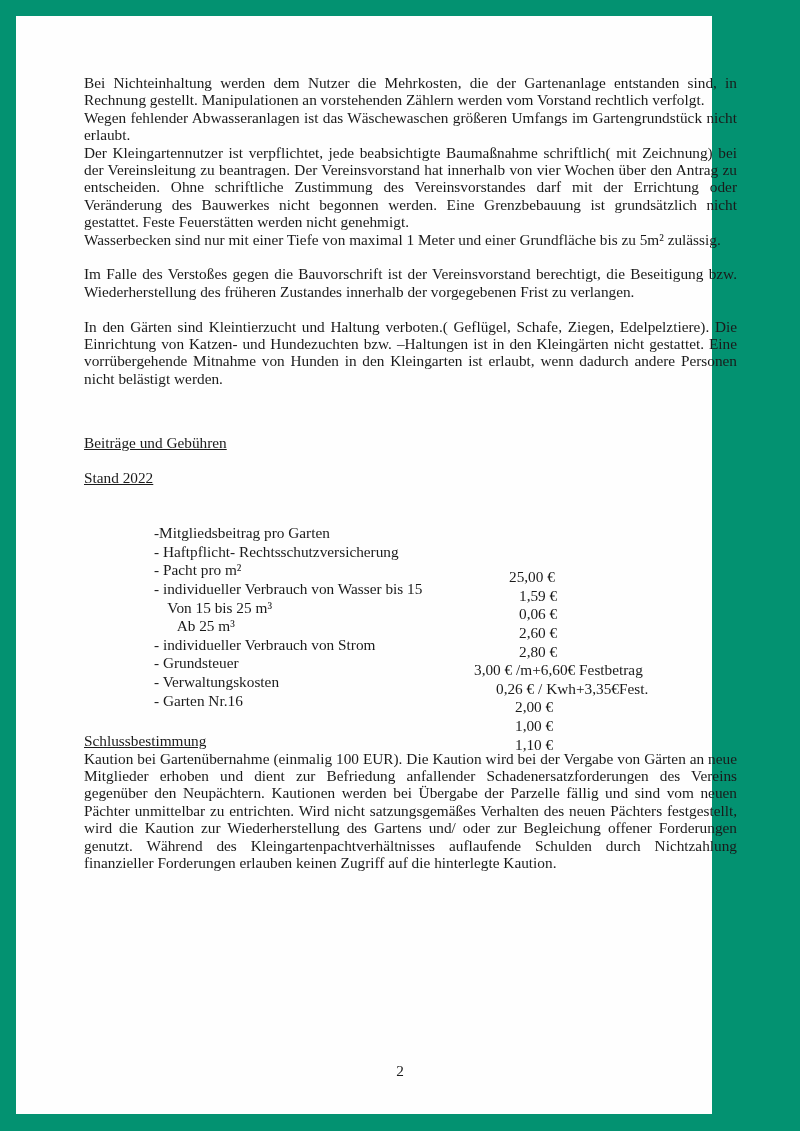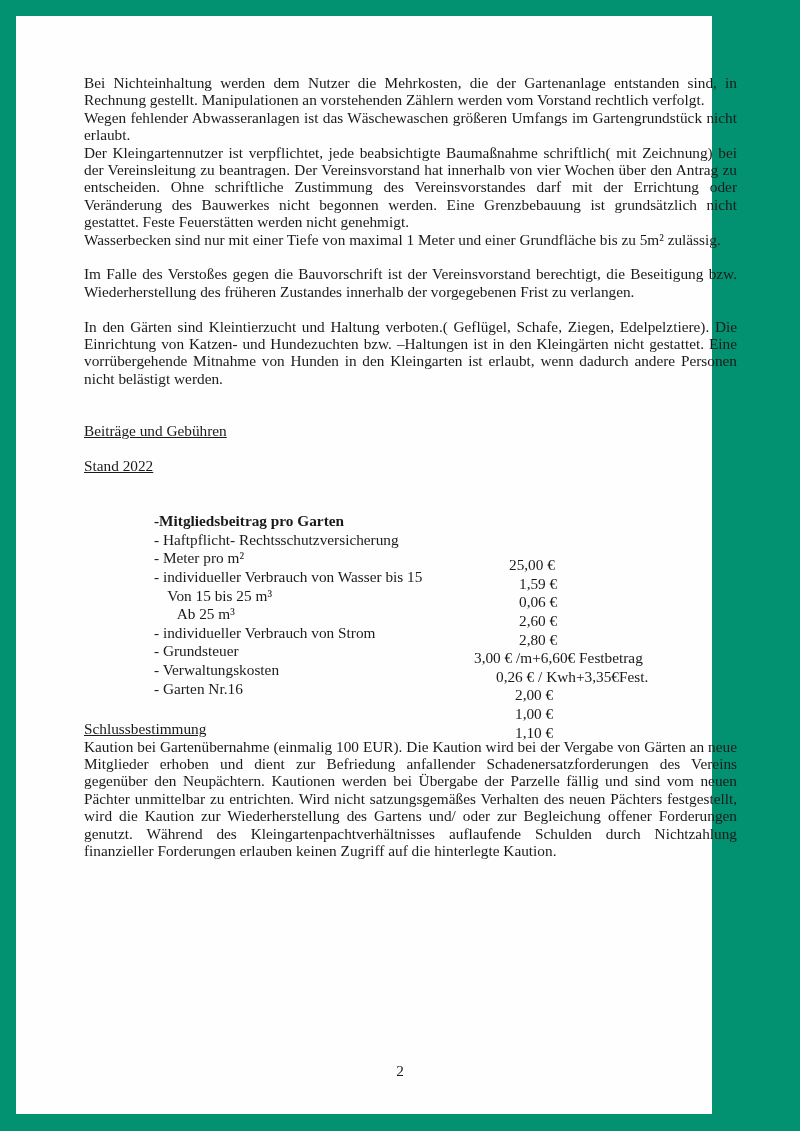--- a/index.html
+++ b/index.html
@@ -51,35 +51,35 @@
     <p>Bei Nichteinhaltung werden dem Nutzer die Mehrkosten, die der Gartenanlage entstanden sind, in Rechnung gestellt. Manipulationen an vorstehenden Zählern werden vom Vorstand rechtlich verfolgt.</p>
     <p>Wegen fehlender Abwasseranlagen ist das Wäschewaschen größeren Umfangs im Gartengrundstück nicht erlaubt.</p>
     <p>Der Kleingartennutzer ist verpflichtet, jede beabsichtigte Baumaßnahme schriftlich( mit Zeichnung) bei der Vereinsleitung zu beantragen. Der Vereinsvorstand hat innerhalb von vier Wochen über den Antrag zu entscheiden. Ohne schriftliche Zustimmung des Vereinsvorstandes darf mit der Errichtung oder Veränderung des Bauwerkes nicht begonnen werden. Eine Grenzbebauung ist grundsätzlich nicht gestattet. Feste Feuerstätten werden nicht genehmigt.</p>
     <p>Wasserbecken sind nur mit einer Tiefe von maximal 1 Meter und einer Grundfläche bis zu 5m² zulässig.</p>
     <div class="gap"></div>
     <p>Im Falle des Verstoßes gegen die Bauvorschrift ist der Vereinsvorstand berechtigt, die Beseitigung bzw. Wiederherstellung des früheren Zustandes innerhalb der vorgegebenen Frist zu verlangen.</p>
     <div class="gap"></div>
     <p>In den Gärten sind Kleintierzucht und Haltung verboten.( Geflügel, Schafe, Ziegen, Edelpelztiere). Die Einrichtung von Katzen- und Hundezuchten bzw. –Haltungen ist in den Kleingärten nicht gestattet. Eine vorrübergehende Mitnahme von Hunden in den Kleingarten ist erlaubt, wenn dadurch andere Personen nicht belästigt werden.</p>
     <div class="gap"></div>
     <div class="gap"></div>
-    <p class="heading" style="margin-top:0">Beiträge und Gebühren</p>
+    <p class="heading" style="margin-top:12px">Beiträge und Gebühren</p>
     <div class="gap"></div>
     <p class="heading">Stand 2022</p>
 
     <div class="fees">
       <div class="fee-row">
-        <span class="fee-label" style="white-space: pre; font-weight: bold;">-Mitgliedsbeitrag pro Garten</span>
+        <span class="fee-label" style="white-space: pre;">-Mitgliedsbeitrag pro Garten</span>
         <span class="fee-value" style="left:355px">25,00 €</span>
       </div>
       <div class="fee-row">
         <span class="fee-label" style="white-space: pre;">- Haftpflicht- Rechtsschutzversicherung</span>
         <span class="fee-value" style="left:365px">1,59 €</span>
       </div>
       <div class="fee-row">
-        <span class="fee-label" style="white-space: pre;">- Meter pro m²</span>
+        <span class="fee-label" style="white-space: pre;">- Pacht pro m²</span>
         <span class="fee-value" style="left:365px">0,06 €</span>
       </div>
       <div class="fee-row">
         <span class="fee-label" style="white-space: pre;">- individueller Verbrauch von Wasser bis 15</span>
         <span class="fee-value" style="left:365px">2,60 €</span>
       </div>
       <div class="fee-row">
         <span class="fee-label" style="left: 6px; white-space: pre;">  Von 15 bis 25 m³</span>
         <span class="fee-value" style="left:365px">2,80 €</span>
       </div>

